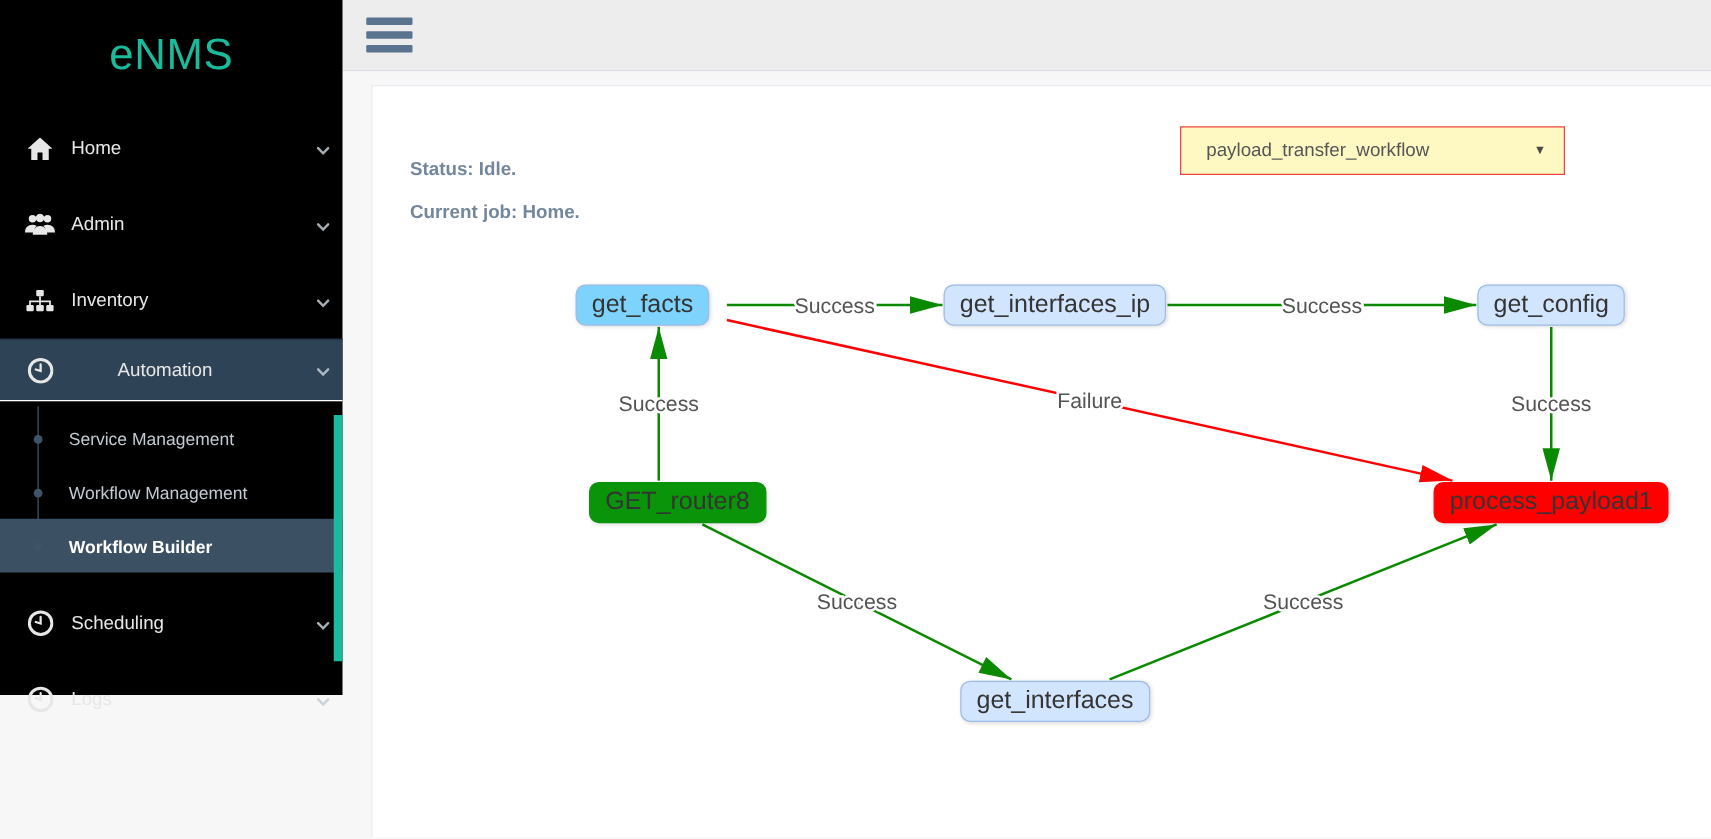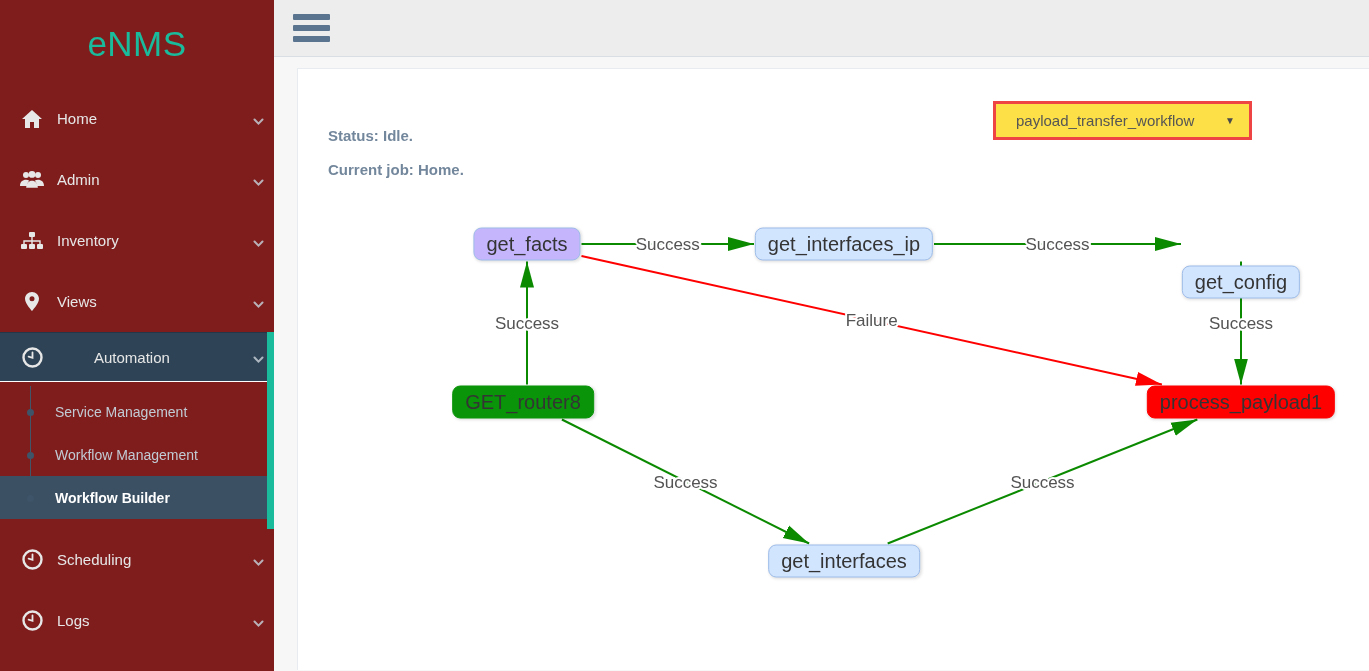--- a/index.html
+++ b/index.html
@@ -1,19 +1,19 @@
 <!DOCTYPE html>
 <html><head>
 <meta charset="utf-8">
 <style>
   * { margin:0; padding:0; box-sizing:border-box; }
   html,body { width:1369px; height:671px; overflow:hidden; font-family:"Liberation Sans", sans-serif; background:#F7F7F7; }
 
   
-  .sidebar { position:fixed; left:0; top:0; width:274px; height:671px; background:#7f1d1d; z-index:10; }
+  .sidebar { position:fixed; left:0; top:0; width:274px; height:556px; background:#000000; z-index:10; }
   .logo { height:88px; display:flex; align-items:center; justify-content:center; color:#1ABB9C; font-size:35px; letter-spacing:0.5px; }
   .nav-item { height:61px; display:flex; align-items:center; padding:0 10px 0 20px; cursor:pointer; }
   .nav-icon { width:24px; display:flex; justify-content:center; margin-right:13px; flex:none; }
   .nav-label { color:#E7E7E7; font-size:15px; flex:1; }
   .nav-chev { flex:none; opacity:0.85; margin-top:4px; }
   .nav-item.open { height:50px; background:#2E4456; border-top:1px solid #243648; border-bottom:1px solid #ffffff;gap:37px; }
   .submenu { position:relative; padding:8px 0 10px 0; }
   .submenu::before { content:""; position:absolute; left:30px; top:4px; bottom:26px; width:1px; background:#42566A; }
   .sub-item { position:relative; height:43px; display:flex; align-items:center; padding-left:55px; cursor:pointer; }
   .sub-item::before { content:""; position:absolute; left:27px; top:19px; width:7px; height:7px; border-radius:50%; background:#3E5468; }
@@ -27,21 +27,21 @@
   .topbar { height:57px; background:#EDEDED; border-bottom:1px solid #D9DEE4; display:flex; align-items:center; }
   .hamburger { margin-left:19px; width:37px; cursor:pointer; }
   .hamburger span { display:block; height:6px; background:#5A738E; border-radius:1px; margin-bottom:5px; }
   .hamburger span:last-child { margin-bottom:0; }
 
   
   .content { height:613px; padding:11px 0 0 23px; background:#F7F7F7; }
   .panel { position:relative; width:100%; height:100%; background:#FFFFFF; border:1px solid #E8EBEF; border-right:none; border-bottom:none; }
   .status-block { position:absolute; top:26px; left:30px; color:#73879C; font-size:15px; font-weight:bold; line-height:20px;margin-top:31px; }
   .status-line { margin-bottom:14px; }
-  .wf-select { position:absolute; top:32px; right:117px; width:259px; height:39px; background:#fde047; border:3px solid #ef4444; display:flex; align-items:center; justify-content:space-between; padding:0 14px 0 20px; color:#555555; font-size:15px; cursor:pointer; }
+  .wf-select { position:absolute; top:32px; right:117px; width:308px; height:39px; background:#fef9c3; border:1px solid #ef4444; display:flex; align-items:center; justify-content:space-between; padding:0 14px 0 20px; color:#555555; font-size:15px; cursor:pointer; }
   .wf-caret { font-size:10px; color:#4A4A4A; }
 
   
   .graph { position:absolute; left:0; top:0; right:0; bottom:0; }
   .graph svg { position:absolute; left:0; top:0; }
   .gnode { position:absolute; transform:translate(-50%,-50%); font-size:20px; color:#343434; padding:4px 12px; border:1px solid; border-radius:8px; white-space:nowrap; box-shadow:1px 1px 3px rgba(0,0,0,0.12); cursor:pointer; z-index:2; }
   .edge-label { font-family:"Liberation Sans", sans-serif; font-size:17px; paint-order:stroke; stroke:#FFFFFF; stroke-width:4px; }
 </style>
 </head>
 <body>
@@ -86,31 +86,20 @@
               <rect x="0" y="12" width="6" height="5" rx="1"></rect>
               <rect x="8" y="12" width="6" height="5" rx="1"></rect>
               <rect x="16" y="12" width="6" height="5" rx="1"></rect>
             </g>
             <g stroke="#E7E7E7" stroke-width="1.4" fill="none">
               <path d="M11 5 v4 M3 12 V9 h16 v3 M11 9 v3"></path>
             </g>
           </svg>
         </span>
         <span class="nav-label">Inventory</span>
-        <span class="nav-chev"><svg width="11" height="8" viewBox="0 0 11 8">
-            <path d="M1.5 1.5 L5.5 5.6 L9.5 1.5" stroke="#C3CCD4" stroke-width="2" fill="none" stroke-linecap="round"></path>
-          </svg></span>
-      </div>
-      <div class="nav-item">
-        <span class="nav-icon">
-          <svg width="14" height="19" viewBox="0 0 14 19">
-            <path fill="#E7E7E7" fill-rule="evenodd" d="M7 0 C3.1 0 0 3 0 6.8 0 11.6 7 19 7 19 s7-7.4 7-12.2 C14 3 10.9 0 7 0 Z M7 9.2 a2.5 2.5 0 1 1 0-5 a2.5 2.5 0 0 1 0 5 Z"></path>
-          </svg>
-        </span>
-        <span class="nav-label">Views</span>
         <span class="nav-chev"><svg width="11" height="8" viewBox="0 0 11 8">
             <path d="M1.5 1.5 L5.5 5.6 L9.5 1.5" stroke="#C3CCD4" stroke-width="2" fill="none" stroke-linecap="round"></path>
           </svg></span>
       </div>
       <div class="nav-item open">
         <span class="nav-icon">
           <svg width="21" height="21" viewBox="0 0 21 21">
             <circle cx="10.5" cy="10.5" r="9" fill="none" stroke="#E7E7E7" stroke-width="2.4"></circle>
             <path d="M10.5 5.5 V10.8 L6.6 9.6" stroke="#E7E7E7" stroke-width="1.8" fill="none" stroke-linecap="round"></path>
           </svg>
@@ -187,24 +176,24 @@
             <text x="759.5" y="181" text-anchor="middle" fill="#545454" class="edge-label">Success</text>
             <line x1="943" y1="192.5" x2="943" y2="315.5" stroke="#0B8A00" stroke-width="2" marker-end="url(#arr0)"></line>
             <text x="943" y="260" text-anchor="middle" fill="#545454" class="edge-label">Success</text>
             <line x1="283.5" y1="187.06022408963585" x2="863.9177215189874" y2="315.5" stroke="#FF0000" stroke-width="2" marker-end="url(#arr1)"></line>
             <text x="573.7088607594937" y="257.28011204481794" text-anchor="middle" fill="#545454" class="edge-label">Failure</text>
             <line x1="263.88993710691824" y1="350.5" x2="511.11006289308176" y2="474.5" stroke="#0B8A00" stroke-width="2" marker-end="url(#arr0)"></line>
             <text x="387.5" y="418.5" text-anchor="middle" fill="#545454" class="edge-label">Success</text>
             <line x1="589.6949685534591" y1="474.5" x2="899.3050314465409" y2="350.5" stroke="#0B8A00" stroke-width="2" marker-end="url(#arr0)"></line>
             <text x="744.5" y="418.5" text-anchor="middle" fill="#545454" class="edge-label">Success</text>
           </svg>
-      <div class="gnode" style="left: 229px; top: 175px; background: #c4b5fd; border-color: rgb(157, 188, 232);">get_facts</div>
+      <div class="gnode" style="left: 216px; top: 175px; background: #7dd3fc; border-color: rgb(157, 188, 232);">get_facts</div>
           <div class="gnode" style="left: 546px; top: 175px; background: rgb(210, 229, 255); border-color: rgb(157, 188, 232);">get_interfaces_ip</div>
-          <div class="gnode" style="left: 943px; top: 175px; background: rgb(210, 229, 255); border-color: rgb(157, 188, 232); margin-top: 38px;">get_config</div>
-          <div class="gnode" style="left: 225px; top: 333px; background: rgb(10, 148, 9); border-color: rgb(10, 148, 9);">GET_router8</div>
+          <div class="gnode" style="left: 943px; top: 175px; background: rgb(210, 229, 255); border-color: rgb(157, 188, 232);">get_config</div>
+          <div class="gnode" style="left: 244px; top: 333px; background: rgb(10, 148, 9); border-color: rgb(10, 148, 9);">GET_router8</div>
           <div class="gnode" style="left: 943px; top: 333px; background: rgb(255, 0, 0); border-color: rgb(255, 0, 0);">process_payload1</div>
           <div class="gnode" style="left: 546px; top: 492px; background: rgb(210, 229, 255); border-color: rgb(157, 188, 232);">get_interfaces</div>
         </div>
       <div class="status-block">
         <div class="status-line">Status: Idle.</div>
         <div class="status-line">Current job: Home.</div>
       </div>
       <div class="wf-select">
         <span>payload_transfer_workflow</span>
         <span class="wf-caret">▼</span>

